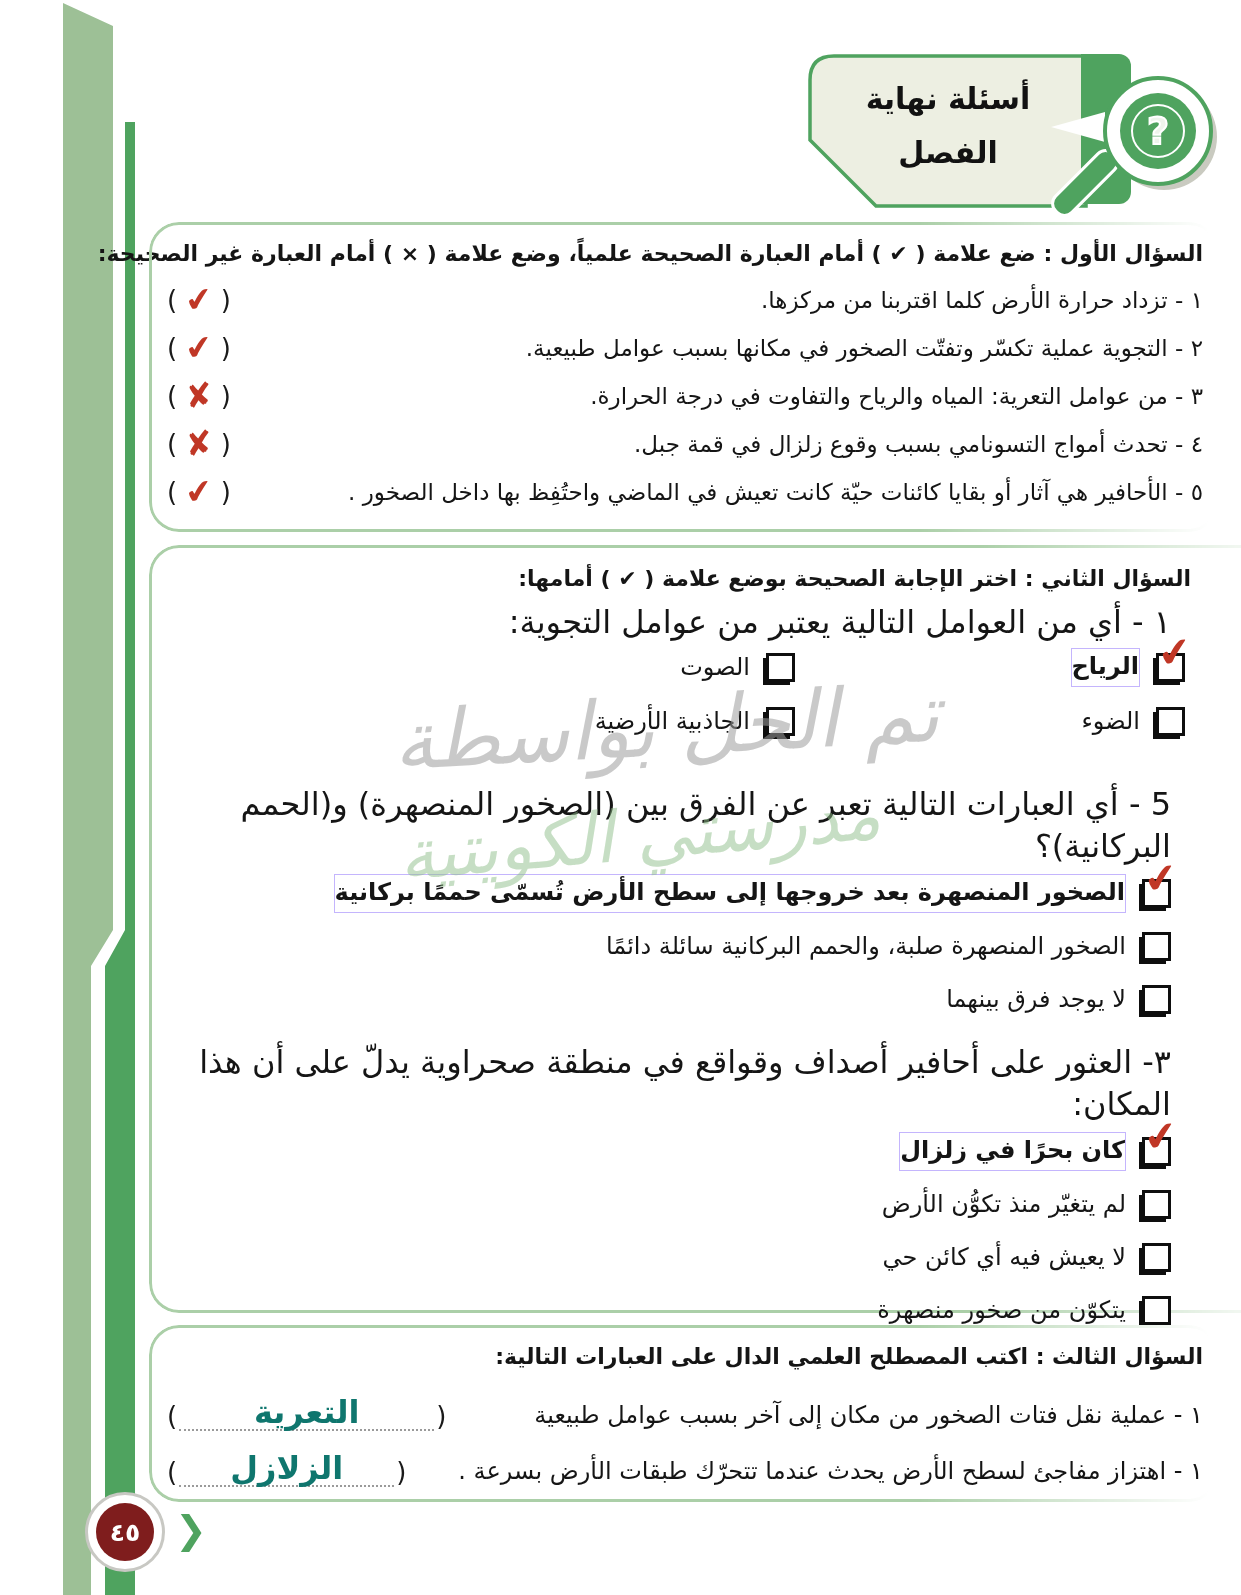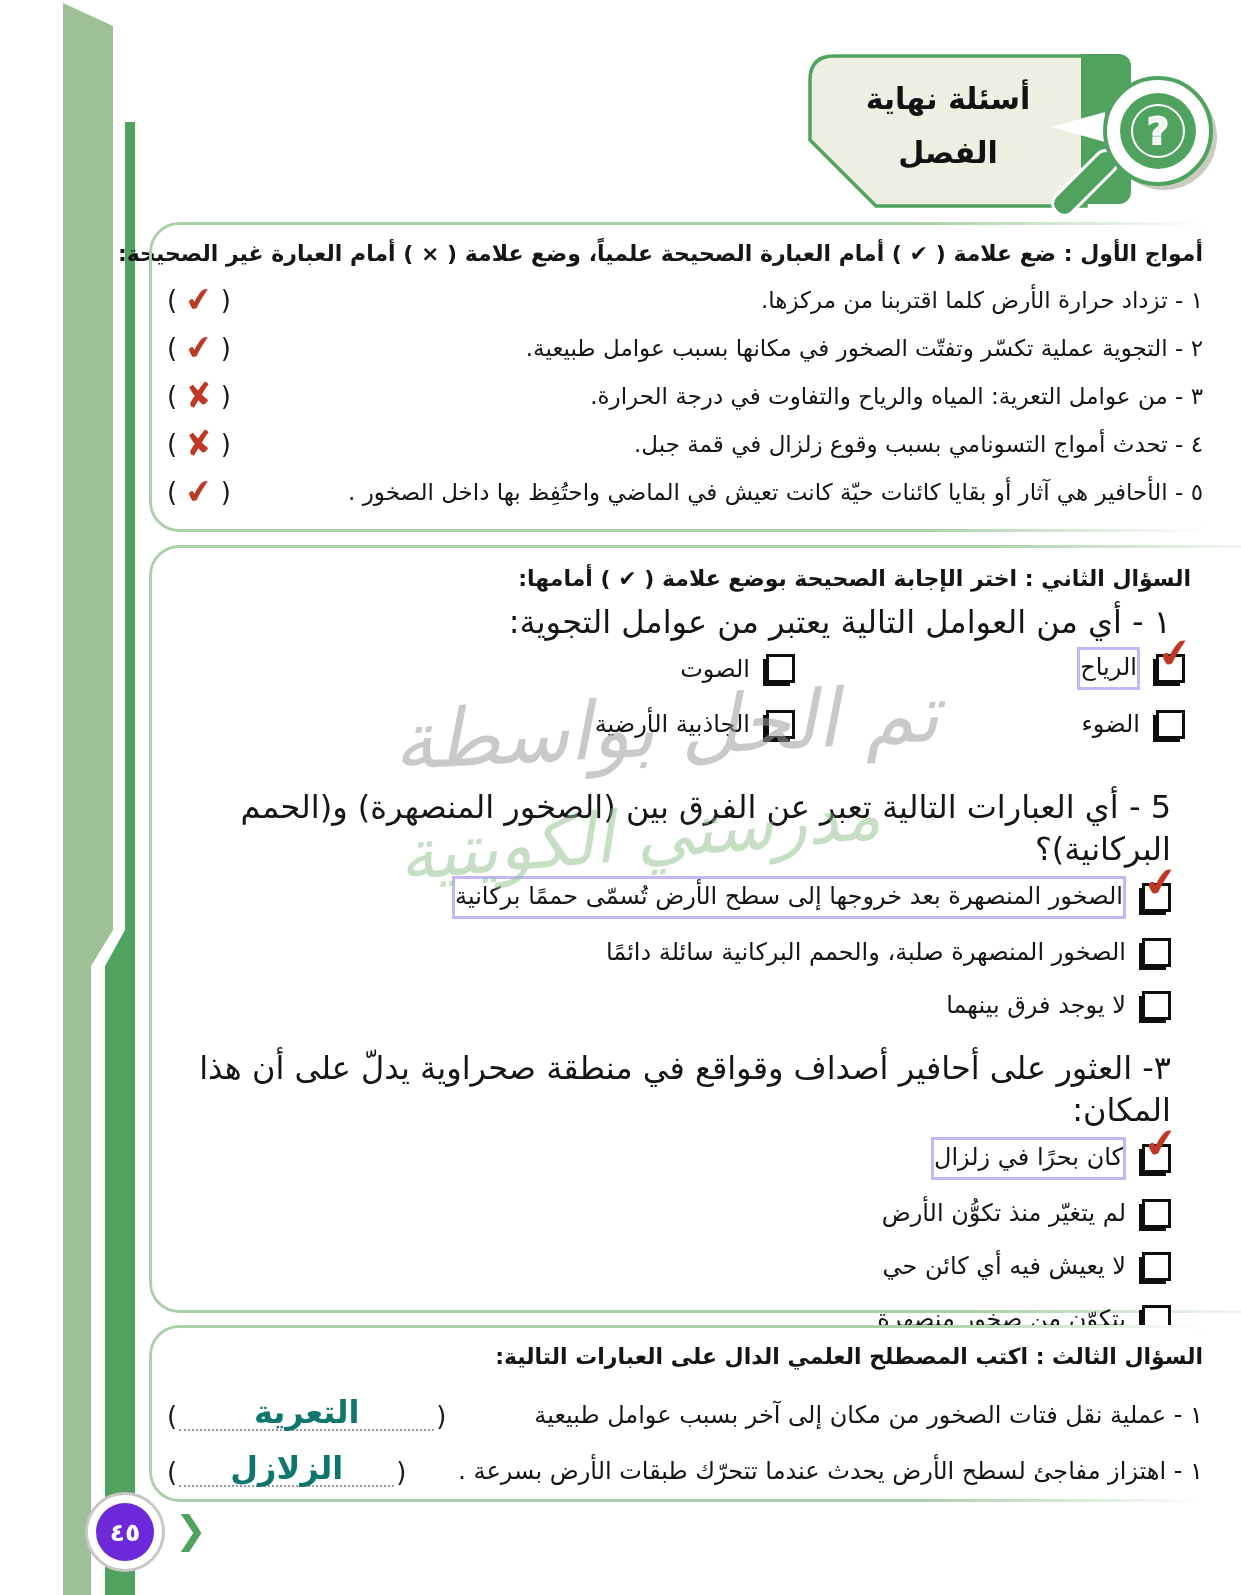--- a/index.html
+++ b/index.html
@@ -62,21 +62,21 @@
   .sp2 { margin-top:42px; }
   .sp3 { margin-top:22px; }
   .optgrid { display:grid; grid-template-columns:390px 390px; row-gap:14px; margin:4px 6px 0 0; }
   .optcol { display:flex; flex-direction:column; gap:13px; margin:6px 20px 0 0; }
   .opt { display:flex; align-items:center; gap:16px; font-size:24px; position:relative; min-height:40px; }
   .cbx { position:relative; flex:none; width:23px; height:23px; background:#ffffff;
     border:3.5px solid #0e0e0e; box-shadow:-4px 4px 0 -1px #0e0e0e; }
   .opt-check { position:absolute; top:-24px; right:-10px; font-size:40px; color:#c03726;
     line-height:1; transform:rotate(-8deg); font-weight:bold; }
   .lbl { letter-spacing:-0.2px; }
-  .lbl.boxed { border:3px solid #c4b5fd; padding:3px 0 6px; }
+  .lbl.boxed { border:1px solid #c4b5fd; padding:3px 0 6px;font-weight:bold; }
 
   
   .wm { position:absolute; white-space:nowrap; pointer-events:none; z-index:6; font-style:italic; line-height:1; }
   .wm1 { left:330px; top:688px; font-size:80px; color:#9e9e9e; opacity:.55; transform:rotate(-3deg); }
   .wm2 { left:335px; top:800px; font-size:70px; color:#8fbf8a; opacity:.5; transform:rotate(-5deg); }
 
   
   .q3-row { display:flex; align-items:flex-end; height:56px; font-size:24px; }
   .q3-text { flex:1; letter-spacing:-0.2px; padding-bottom:6px; }
   .blank { display:flex; align-items:flex-end; gap:2px; font-size:28px; flex:none; padding-bottom:4px; }
@@ -85,21 +85,21 @@
   .d2 { width:215px; }
   .ans { color:#0f766e; font-weight:bold; font-size:32px; display:inline-block; transform:translateY(2px); }
 
   
   .pagenum { position:absolute; left:0; top:1488px; width:160px; height:100px; z-index:10; direction:ltr; }
   .pn-tail { position:absolute; left:70px; top:16px; width:40px; height:52px; background:#ffffff;
     clip-path:polygon(0 0, 100% 50%, 0 100%); filter:drop-shadow(2px 0 1px rgba(150,150,145,.55)); }
   .pn-ring { position:absolute; left:22px; top:4px; width:80px; height:80px; box-sizing:border-box;
     background:#ffffff; border:3px solid #c8c8c3; border-radius:50%;
     display:flex; align-items:center; justify-content:center; }
-  .pn-circle { width:58px; height:58px; background:#6d28d9; border-radius:50%;
+  .pn-circle { width:58px; height:58px; background:#7f1d1d; border-radius:50%;
     display:flex; align-items:center; justify-content:center; }
   .pn-num { color:#ffffff; font-size:25px; font-weight:bold; }
   .pn-chev { position:absolute; left:112px; top:18px; font-size:38px; font-weight:bold; color:#4fa35f; line-height:1.3; }
 </style>
 </head>
 <body>
 
 <div class="page">
 
   <div class="bar-light"></div>
@@ -119,21 +119,21 @@
     <div class="mag-outer">
       <div class="mag-inner">
         <div class="mag-qring">
           <span class="mag-q">?</span>
         </div>
       </div>
     </div>
   </div>
 
   <section class="box box1">
-    <div class="qheader">أمواج الأول : ضع علامة ( ✔ ) أمام العبارة الصحيحة علمياً، وضع علامة ( × ) أمام العبارة غير الصحيحة:</div>
+    <div class="qheader">السؤال الأول : ضع علامة ( ✔ ) أمام العبارة الصحيحة علمياً، وضع علامة ( × ) أمام العبارة غير الصحيحة:</div>
 
     <div class="q1-row">
       <span class="q1-text">١ - تزداد حرارة الأرض كلما اقتربنا من مركزها.</span>
       <span class="markwrap">
           <span class="paren">(</span>
           <span class="mark">✔</span>
           <span class="paren">)</span>
         </span>
     </div>
     <div class="q1-row">

